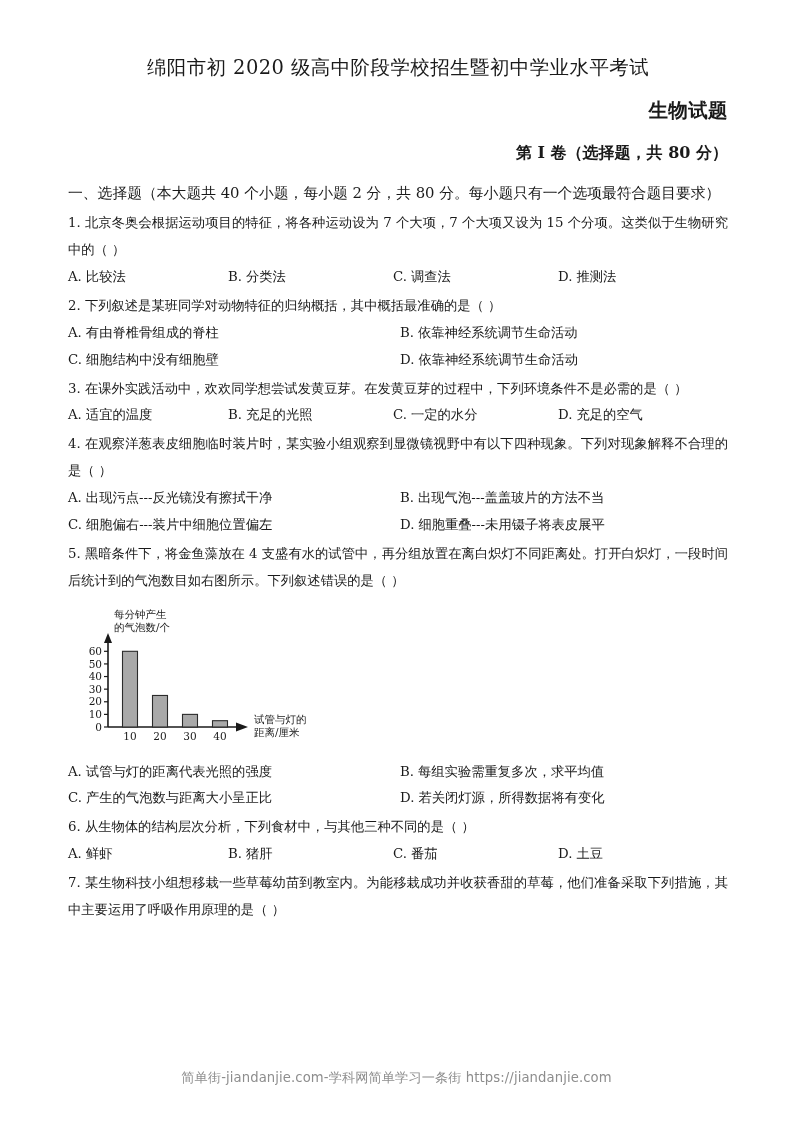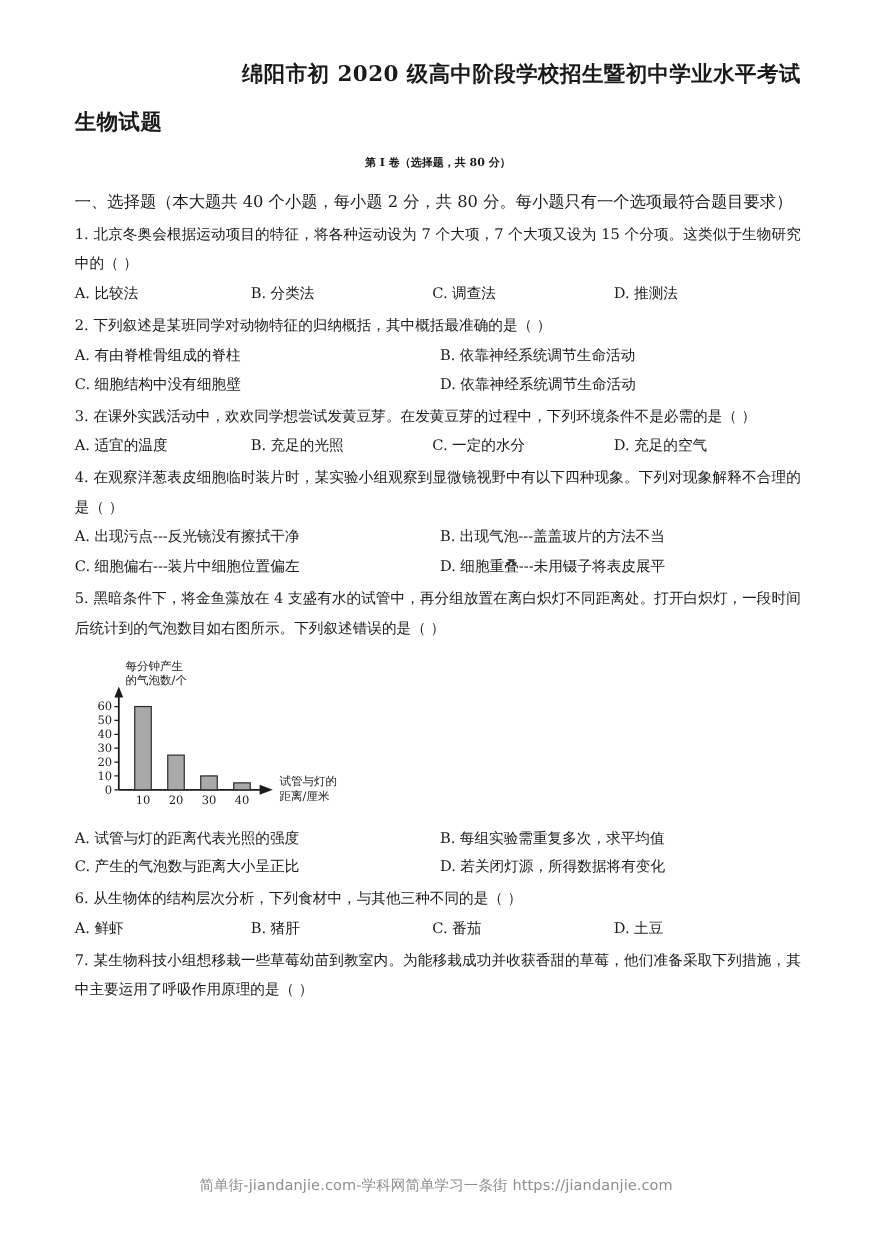--- a/index.html
+++ b/index.html
@@ -24,38 +24,38 @@
   .content {
     position: absolute;
     left: 68px;
     top: 55px;
     width: 660px;
   }
 
   
   .doc-title {
     font-size: 19.5px;
+    font-weight: normal;
+    text-align: center;
+    letter-spacing: 0.4px;
+    margin: 0 0 17px 0;
+    line-height: 1.35;
+  }
+  .doc-subtitle {
+    font-size: 19.5px;
     font-weight: bold;
     text-align: right;
     letter-spacing: 0.4px;
-    margin: 0 0 17px 0;
-    line-height: 1.35;
-  }
-  .doc-subtitle {
-    font-size: 19.5px;
-    font-weight: bold;
-    text-align: left;
-    letter-spacing: 0.4px;
     margin: 0 0 16px 0;
     line-height: 1.35;
   }
   .part-title {
-    font-size: 10px;
+    font-size: 16px;
     font-weight: bold;
-    text-align: center;
+    text-align: right;
     margin: 0 0 14px 0;
     line-height: 1.5;
   }
 
   
   .section-heading {
     font-size: 14.8px;
     font-weight: normal;
     line-height: 1.95;
     margin: 0 0 3px 0;

